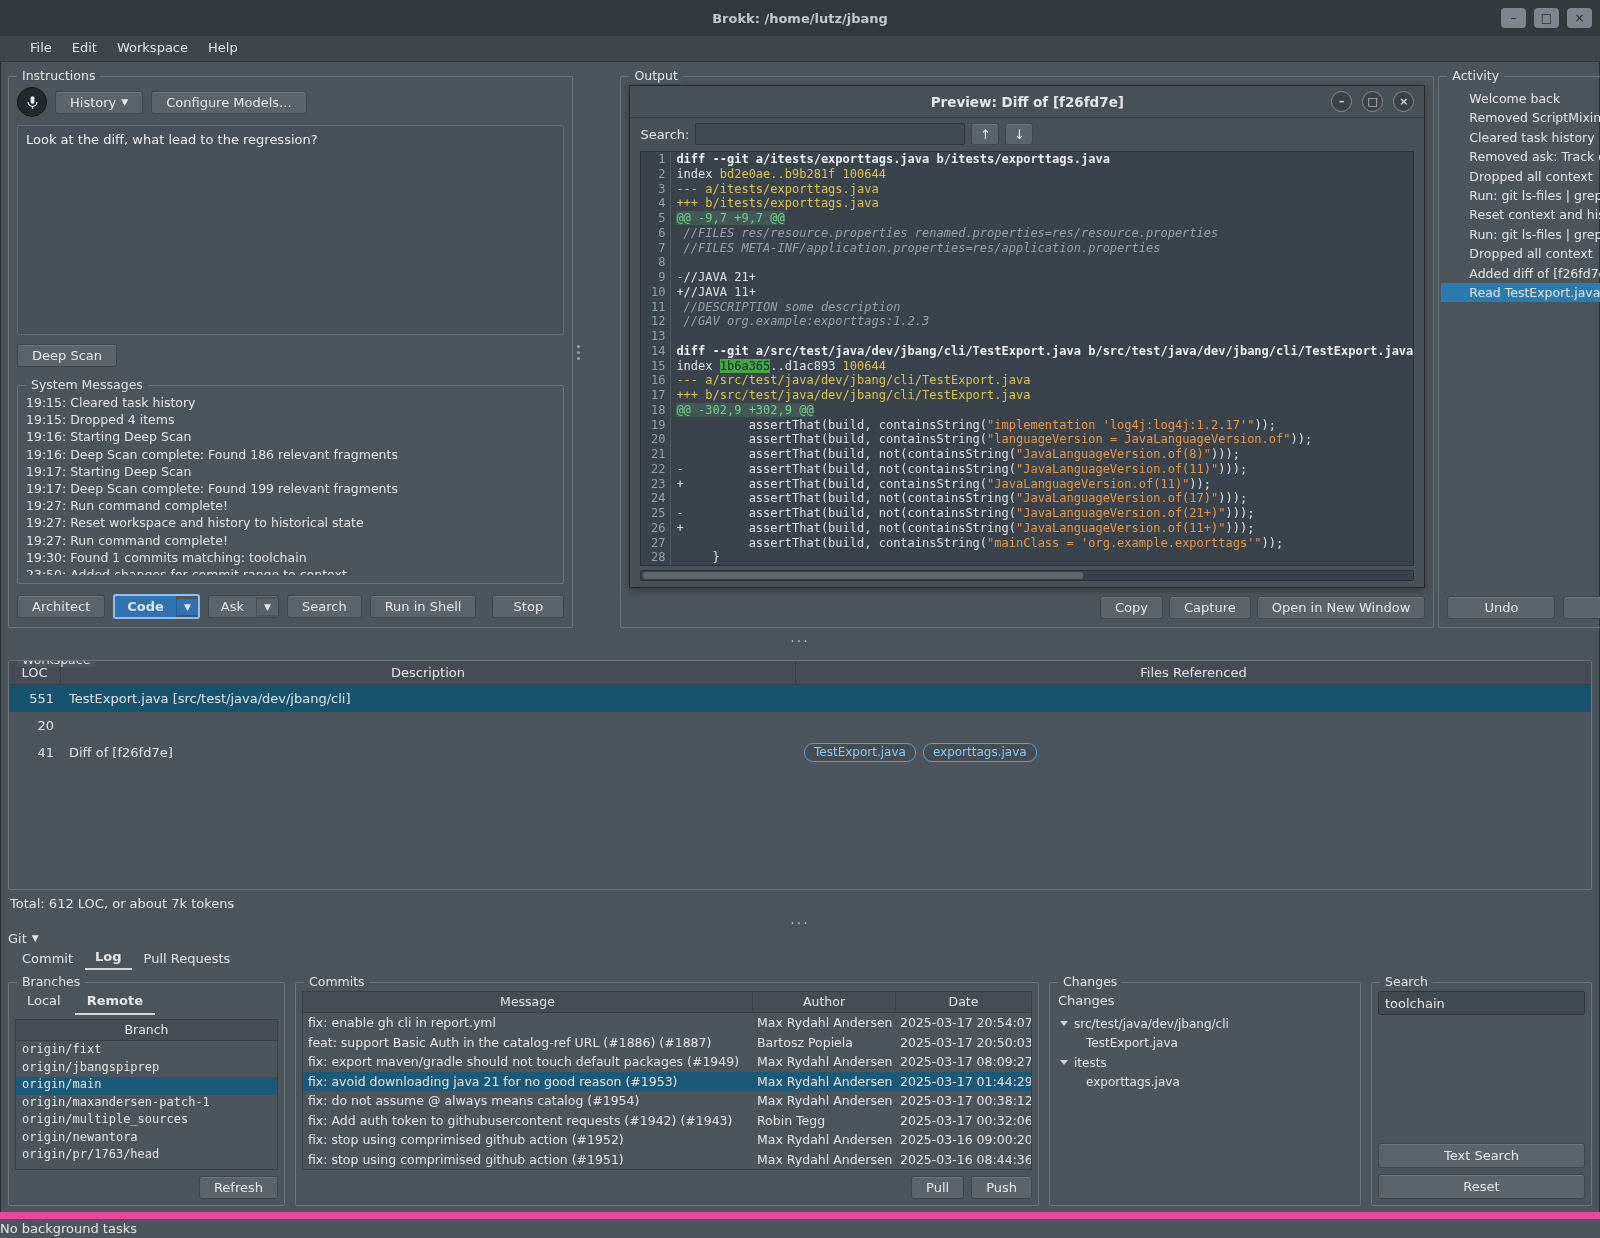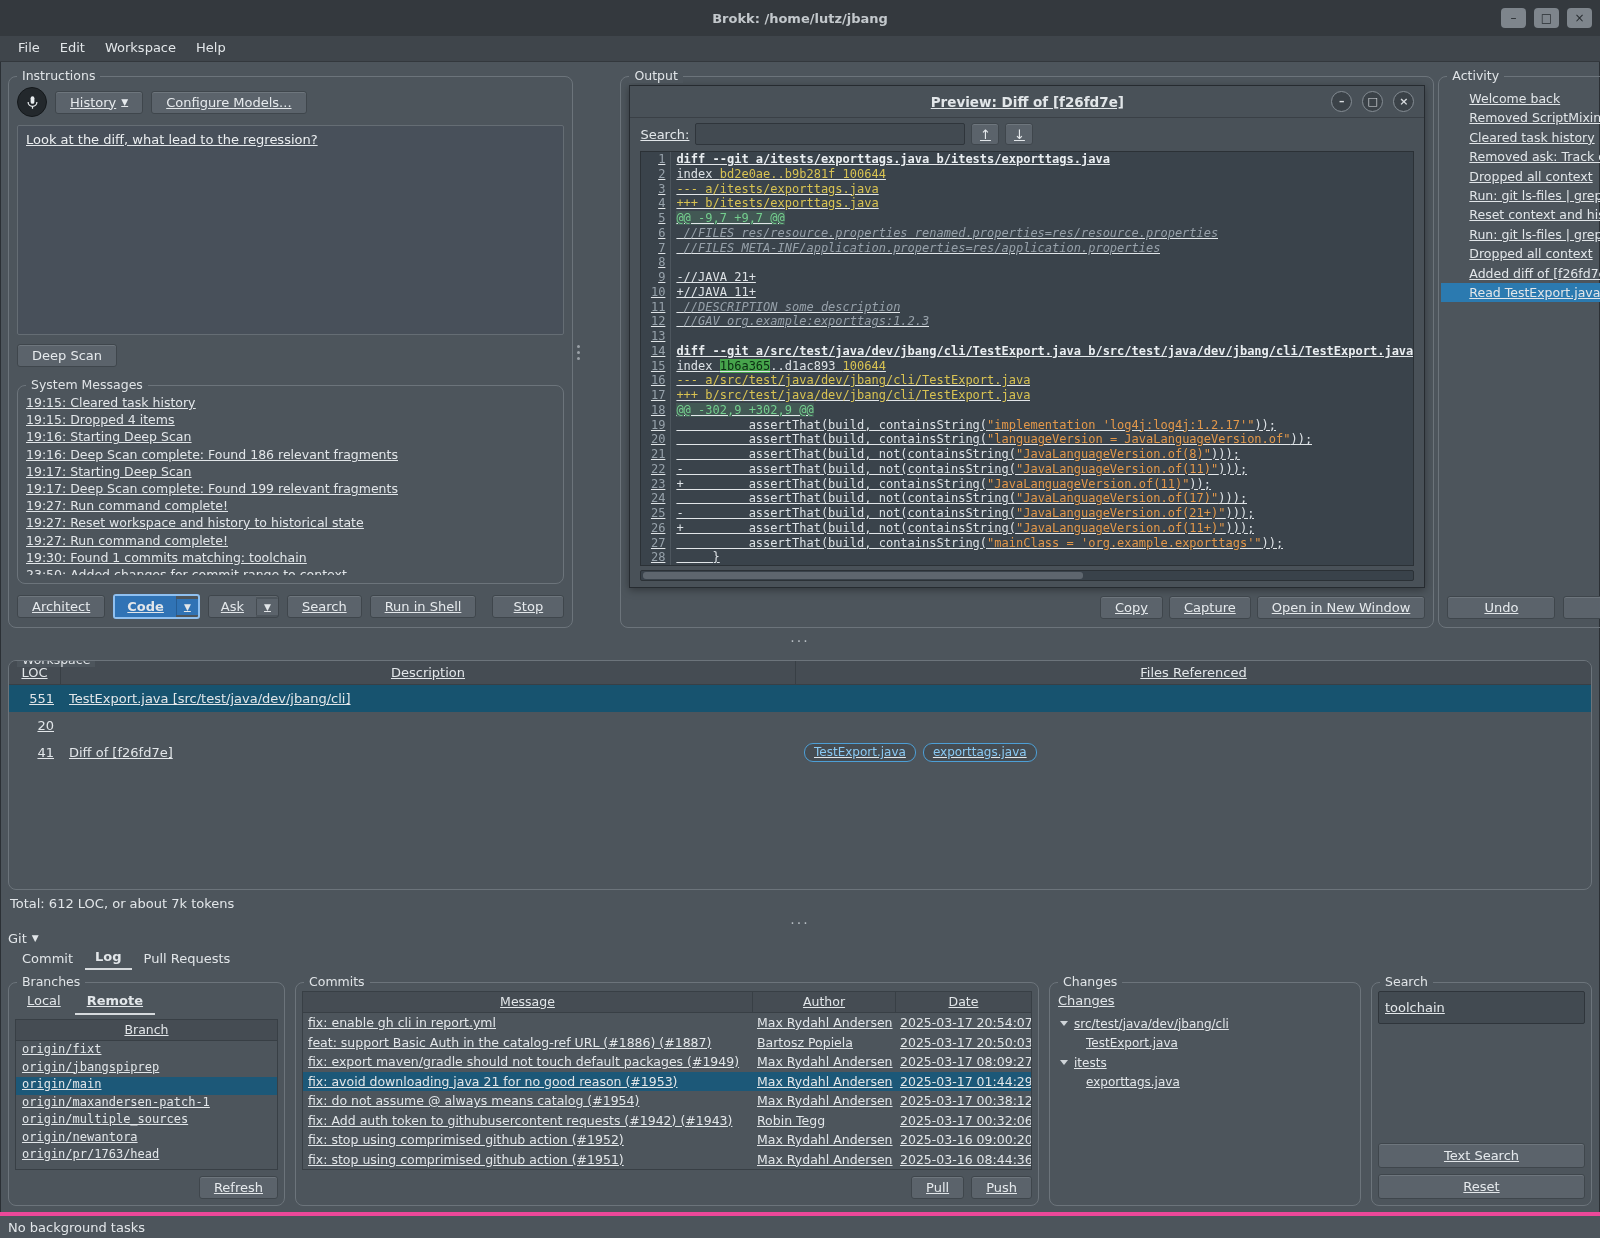--- a/index.html
+++ b/index.html
@@ -15,25 +15,25 @@
     box-shadow:inset 0 0 0 1px #2b3035;
   }
 
   
   .titlebar { height:36px; flex:0 0 36px; background:#34393e; display:flex; align-items:center; justify-content:center; position:relative; }
   .titlebar .title { color:#c3c8cc; font-weight:bold; font-size:13px; }
   .win-controls { position:absolute; right:8px; top:8px; display:flex; gap:8px; }
   .win-btn { width:25px; height:20px; background:#7e858c; border-radius:4px; color:#272c30; display:flex; align-items:center; justify-content:center; font-size:12px; line-height:1; cursor:default; }
 
   
-  .menubar { height:26px; flex:0 0 26px; background:#3f454b; border-bottom:1px solid #33383d; display:flex; align-items:stretch; padding-left:8px; }
+  .menubar { height:26px; flex:0 0 26px; background:#3f454b; border-bottom:1px solid #33383d; display:flex; align-items:stretch; padding-left:20px; }
   .menu-item { padding:4px 10px; color:#e2e6e9; }
 
   
-  .group { position:relative; border:1px solid #6c747b; border-radius:8px;text-decoration:underline; }
+  .group { position:relative; border:1px solid #6c747b; border-radius:2px; }
   .group-title { position:absolute; top:-9px; left:8px; background:#4d555c; padding:0 5px; font-size:12.5px; color:#e0e4e7; white-space:nowrap; }
 
   
   .btn { background:#5b636b; border:1px solid #3f464c; box-shadow:inset 0 1px 0 rgba(255,255,255,.12); color:#e6eaed; font-size:13px; padding:3px 14px; border-radius:3px; white-space:nowrap; display:inline-flex; align-items:center; justify-content:center; gap:5px; cursor:default; font-family:inherit; }
   .tinput { background:#424a51; border:1px solid #2f353b; color:#e2e6e9; font-size:13px; padding:2px 6px; border-radius:2px; font-family:inherit; }
   .arrow-glyph { font-size:9px; }
 
   
   .top-row { flex:0 0 545px; display:flex; padding:14px 8px 6px; gap:4px; }
   .instructions-panel { width:628px; display:flex; flex-direction:column; }
@@ -143,26 +143,26 @@
   .commit-btn-row { display:flex; justify-content:flex-end; gap:7px; margin-top:6px; }
 
   .changes-group { width:312px; }
   .changes-label { font-size:13px; margin:2px 0 6px 2px; }
   .tree-row { height:19.5px; display:flex; align-items:center; font-size:12px; white-space:nowrap; overflow:hidden; }
   .tree-parent { padding-left:4px; gap:6px; }
   .tree-child { padding-left:30px; }
   .chev { width:0; height:0; border-left:4px solid transparent; border-right:4px solid transparent; border-top:5px solid #cfd4d8; flex:0 0 auto; }
 
   .search-group { flex:1; }
-  .search-group .git-search-input { width:100%; height:33px; margin-bottom:6px; }
+  .search-group .git-search-input { width:100%; height:24px; margin-bottom:6px; }
   .search-btn-col { margin-top:auto; display:flex; flex-direction:column; gap:6px; }
   .search-btn-col .btn { width:100%; height:25px; }
 
   
-  .statusbar { flex:0 0 26px; border-top:4px solid #ec4899; display:flex; align-items:center; padding-left:8px; font-size:13px; background:#4d555c; }
+  .statusbar { flex:0 0 26px; border-top:7px solid #ec4899; display:flex; align-items:center; font-size:13px; background:#4d555c; }
 
   .mic-svg { width:15px; height:15px; fill:#e8ecef; stroke:#e8ecef; }
 </style>
 </head>
 <body>
 
 <div class="titlebar">
   <span class="title">Brokk: /home/lutz/jbang</span>
   <div class="win-controls">
     <span class="win-btn">–</span>

